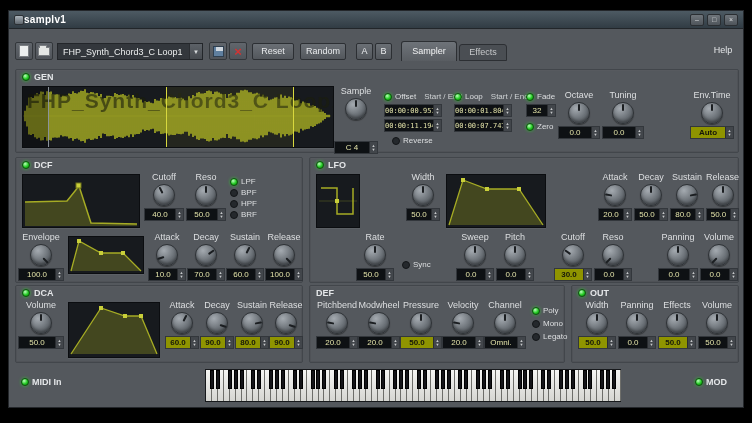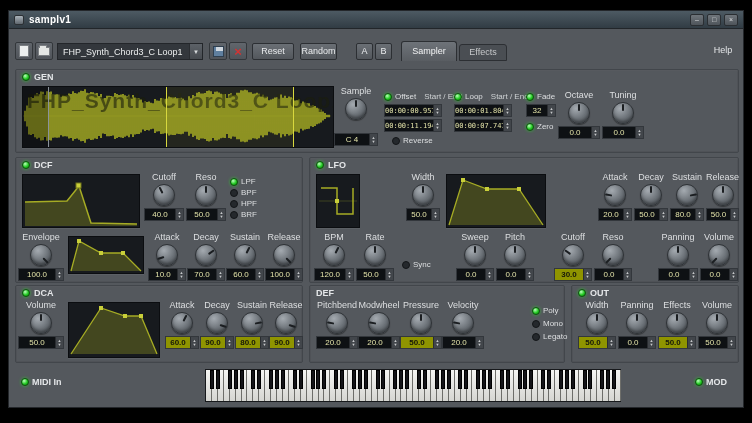--- a/index.html
+++ b/index.html
@@ -1,20 +1,20 @@
 <!DOCTYPE html>
 <html><head>
 <meta charset="utf-8">
 <style>
 *{margin:0;padding:0;box-sizing:border-box;}
 html,body{background:#000;}
 .screen{position:relative;width:752px;height:423px;background:#000;overflow:hidden;
   font-family:"Liberation Sans","DejaVu Sans",sans-serif;-webkit-font-smoothing:antialiased;}
 .window{position:absolute;left:8px;top:10px;width:736px;height:398px;background:#54585d;border:1px solid #24272b;}
-.titlebar{position:absolute;left:0;top:0;right:0;height:18px;background:linear-gradient(#4d5a63,#313c44);display:flex;align-items:center;padding:0 5px;gap:5px;border-bottom:1px solid #22262a;}
+.titlebar{position:absolute;left:0;top:0;right:0;height:18px;background:linear-gradient(#4d5a63,#313c44);display:flex;align-items:center;padding:0 5px;border-bottom:1px solid #22262a;}
 .appicon{width:10px;height:10px;border-radius:2px;background:linear-gradient(#aab3ba,#5e666d);border:1px solid #2c3034;}
 .title-text{color:#ffffff;font-size:10px;font-weight:bold;letter-spacing:.3px;}
 .wbtns{margin-left:auto;display:flex;gap:3px;}
 .wbtn{width:14px;height:12px;background:linear-gradient(#6f757b,#4e545a);border:1px solid #2a2e32;border-radius:2px;color:#dcdee0;font-size:7px;line-height:10px;text-align:center;}
 .tbtn{position:absolute;background:linear-gradient(#6a6f75,#53575c);border:1px solid #2c2f33;border-radius:2px;color:#e8eaec;font-size:9px;text-align:center;line-height:15px;}
 .iconbtn{position:absolute;width:18px;height:18px;background:linear-gradient(#61666c,#50545a);border:1px solid #33373b;border-radius:2px;display:flex;align-items:center;justify-content:center;}
 .pg{width:10px;height:12px;background:#eceeee;border:1px solid #7a7e82;}
 .fd{width:12px;height:9px;background:#e4e6e4;border:1px solid #7a7e82;position:relative;}
 .fd::before{content:"";position:absolute;left:0;top:-3px;width:6px;height:2px;background:#e4e6e4;border:1px solid #7a7e82;border-bottom:none;}
 .dk{width:11px;height:11px;background:#5f7f9f;border:1px solid #2f3f4f;position:relative;}
@@ -83,21 +83,21 @@
     <span class="cval">FHP_Synth_Chord3_C Loop1</span>
     <span class="carrow">▼</span>
   </div>
   <div class="iconbtn" style="left:200px;top:31px">
         <span class="dk"></span>
       </div>
   <div class="iconbtn" style="left:220px;top:31px">
         <span class="delx">×</span>
       </div>
   <div class="tbtn" style="left:243px;top:32px;width:42px;height:17px">Reset</div>
-  <div class="tbtn" style="left:291px;top:32px;width:37px;height:17px">Random</div>
+  <div class="tbtn" style="left:291px;top:32px;width:46px;height:17px">Random</div>
   <div class="tbtn" style="left:347px;top:32px;width:17px;height:17px">A</div>
   <div class="tbtn" style="left:366px;top:32px;width:17px;height:17px">B</div>
   <div class="tab tab-active" style="left:392px;top:30px;width:56px;height:20px">Sampler</div>
   <div class="tab tab-idle" style="left:450px;top:33px;width:48px;height:17px">Effects</div>
   <div class="flatbtn" style="left:698px;top:32px;width:32px;height:17px">Help</div>
 
   <div class="group" style="left:6px;top:58px;width:724px;height:84px">
     <div class="gtitle">
       <span class="led on"></span>
       <span>GEN</span>
@@ -114,21 +114,21 @@
       <div class="marker" style="left:8%;background:#8a929a"></div>
       <div class="marker" style="left:46%;background:#d8d83e"></div>
       <div class="marker" style="left:87%;background:#d8d83e"></div>
     </div>
 
     <div class="kg" style="left:318px;top:16px;width:44px">
       <div class="kl">Sample</div>
       <div class="knob">
             <i class="ptr" style="transform: rotate(0deg);"></i>
           </div>
-      <div class="spin" style="margin-top:13px">
+      <div class="spin" style="margin-top:21px">
             <span class="sv">C 4</span>
             <span class="ud">
               <i>▲</i>
               <i>▼</i>
             </span>
           </div>
     </div>
 
     <div class="chk" style="left:368px;top:22px">
       <span class="led on"></span>
@@ -209,20 +209,33 @@
             <i class="ptr" style="transform: rotate(0deg);"></i>
           </div>
       <div class="spin">
             <span class="sv">0.0</span>
             <span class="ud">
               <i>▲</i>
               <i>▼</i>
             </span>
           </div>
     </div>
+    <div class="kg" style="left:674px;top:20px;width:44px">
+      <div class="kl">Env.Time</div>
+      <div class="knob">
+            <i class="ptr" style="transform: rotate(0deg);"></i>
+          </div>
+      <div class="spin hl">
+            <span class="sv">Auto</span>
+            <span class="ud">
+              <i>▲</i>
+              <i>▼</i>
+            </span>
+          </div>
+    </div>
   </div>
 
   <div class="group" style="left:6px;top:146px;width:288px;height:126px">
     <div class="gtitle">
       <span class="led on"></span>
       <span>DCF</span>
     </div>
     <div class="display" style="left:6px;top:16px;width:118px;height:54px">
       <svg width="116" height="52">
         <path d="M2,27 L44,26 L56,11 L68,48 L114,49 L114,51 L2,51 Z" fill="rgba(170,176,36,0.30)" stroke="none"></path>
@@ -429,33 +442,20 @@
             <i class="ptr" style="transform: rotate(0deg);"></i>
           </div>
       <div class="spin">
             <span class="sv">50.0</span>
             <span class="ud">
               <i>▲</i>
               <i>▼</i>
             </span>
           </div>
     </div>
-    <div class="kg" style="left:4px;top:74px;width:40px">
-      <div class="kl">BPM</div>
-      <div class="knob">
-            <i class="ptr" style="transform: rotate(27deg);"></i>
-          </div>
-      <div class="spin">
-            <span class="sv">120.0</span>
-            <span class="ud">
-              <i>▲</i>
-              <i>▼</i>
-            </span>
-          </div>
-    </div>
     <div class="kg" style="left:46px;top:74px;width:38px">
       <div class="kl">Rate</div>
       <div class="knob">
             <i class="ptr" style="transform: rotate(0deg);"></i>
           </div>
       <div class="spin">
             <span class="sv">50.0</span>
             <span class="ud">
               <i>▲</i>
               <i>▼</i>
@@ -670,20 +670,33 @@
             </span>
           </div>
     </div>
     <div class="kg" style="left:132px;top:14px;width:42px">
       <div class="kl">Velocity</div>
       <div class="knob">
             <i class="ptr" style="transform: rotate(-81deg);"></i>
           </div>
       <div class="spin">
             <span class="sv">20.0</span>
+            <span class="ud">
+              <i>▲</i>
+              <i>▼</i>
+            </span>
+          </div>
+    </div>
+    <div class="kg" style="left:174px;top:14px;width:42px">
+      <div class="kl">Channel</div>
+      <div class="knob">
+            <i class="ptr" style="transform: rotate(0deg);"></i>
+          </div>
+      <div class="spin">
+            <span class="sv">Omni.</span>
             <span class="ud">
               <i>▲</i>
               <i>▼</i>
             </span>
           </div>
     </div>
     <div class="radiocol" style="left:222px;top:18px">
       <div class="radio" style="height:13px">
             <span class="led on"></span>
             <span>Poly</span>

